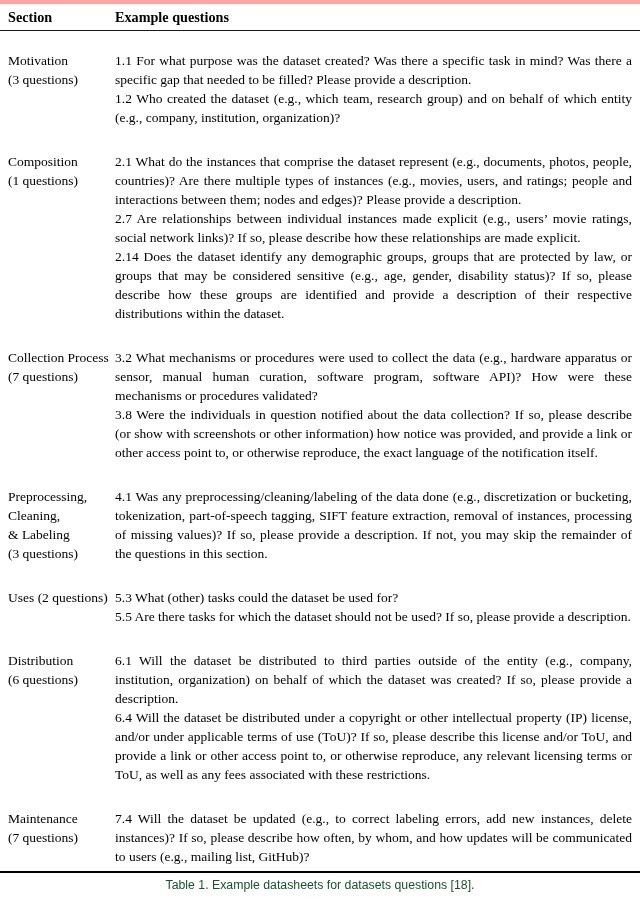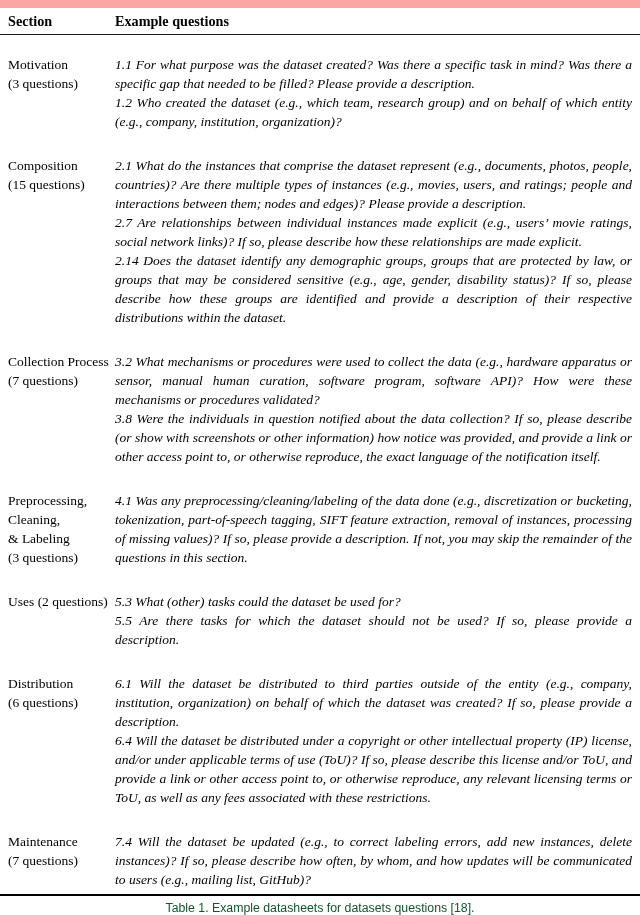--- a/index.html
+++ b/index.html
@@ -15,21 +15,21 @@
     font-family: "Liberation Serif", serif;
   }
   .doc {
     width: 640px;
   }
   
   .thead {
     display: grid;
     grid-template-columns: 107px 1fr;
     padding: 4px 8px 3px 8px;
-    border-top: 8px solid #fca5a5;
+    border-top: 4px solid #fca5a5;
     border-bottom: 1px solid #1a1a1a;
     font-weight: bold;
     font-size: 14.2px;
     line-height: 19px;
   }
   
   .row {
     display: grid;
     grid-template-columns: 107px 1fr;
     padding: 4px 8px 5px 8px;
@@ -44,21 +44,20 @@
     white-space: nowrap;
   }
   .questions-cell {
     text-align: justify;
     text-justify: inter-word;
   }
   .questions-cell p {
     margin: 0;
     -webkit-hyphens: auto;
     hyphens: auto;
-    font-style: italic;
   }
   .bottom-rule {
     height: 2px;
     background: #000;
   }
   .caption {
     padding-top: 5px;
     text-align: center;
     font-family: "Liberation Sans", sans-serif;
     font-size: 12.3px;
@@ -85,21 +84,21 @@
       </div>
       <div class="questions-cell">
         <p>1.1 For what purpose was the dataset created? Was there a specific task in mind? Was there a specific gap that needed to be filled? Please provide a description.</p>
         <p>1.2 Who created the dataset (e.g., which team, research group) and on behalf of which entity (e.g., company, institution, organization)?</p>
       </div>
     </div>
 
     <div class="row">
       <div class="section-cell">
         <span>Composition</span>
-        <span class="qcount">(15 questions)</span>
+        <span class="qcount">(1 questions)</span>
       </div>
       <div class="questions-cell">
         <p>2.1 What do the instances that comprise the dataset represent (e.g., documents, photos, people, countries)? Are there multiple types of instances (e.g., movies, users, and ratings; people and interactions between them; nodes and edges)? Please provide a description.</p>
         <p>2.7 Are relationships between individual instances made explicit (e.g., users’ movie ratings, social network links)? If so, please describe how these relationships are made explicit.</p>
         <p>2.14 Does the dataset identify any demographic groups, groups that are protected by law, or groups that may be considered sensitive (e.g., age, gender, disability status)? If so, please describe how these groups are identified and provide a description of their respective distributions within the dataset.</p>
       </div>
     </div>
 
     <div class="row">
       <div class="section-cell">

